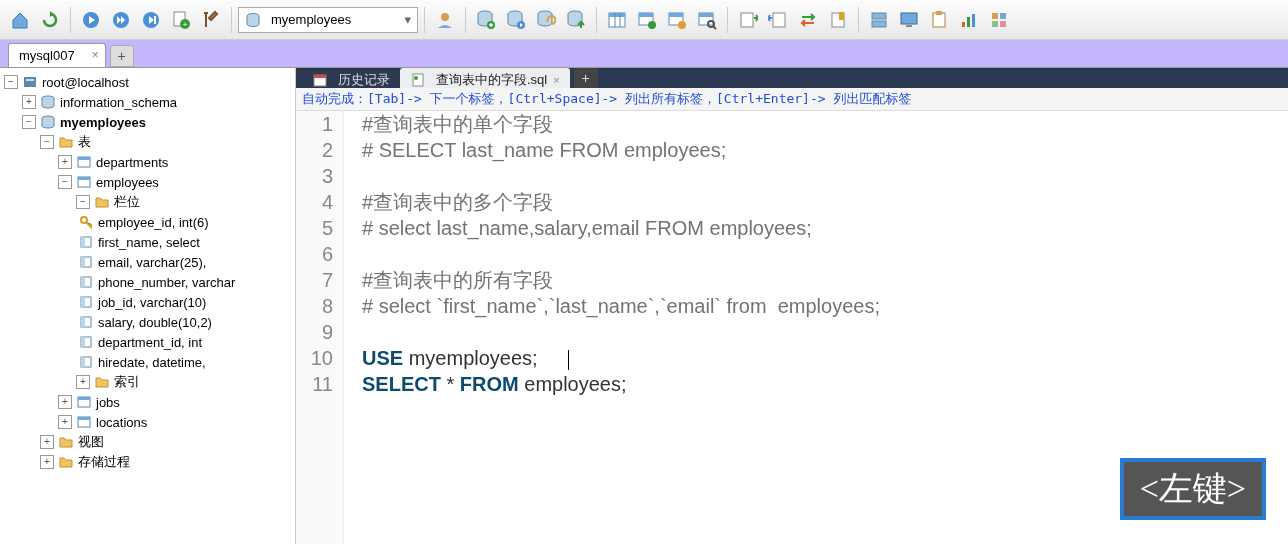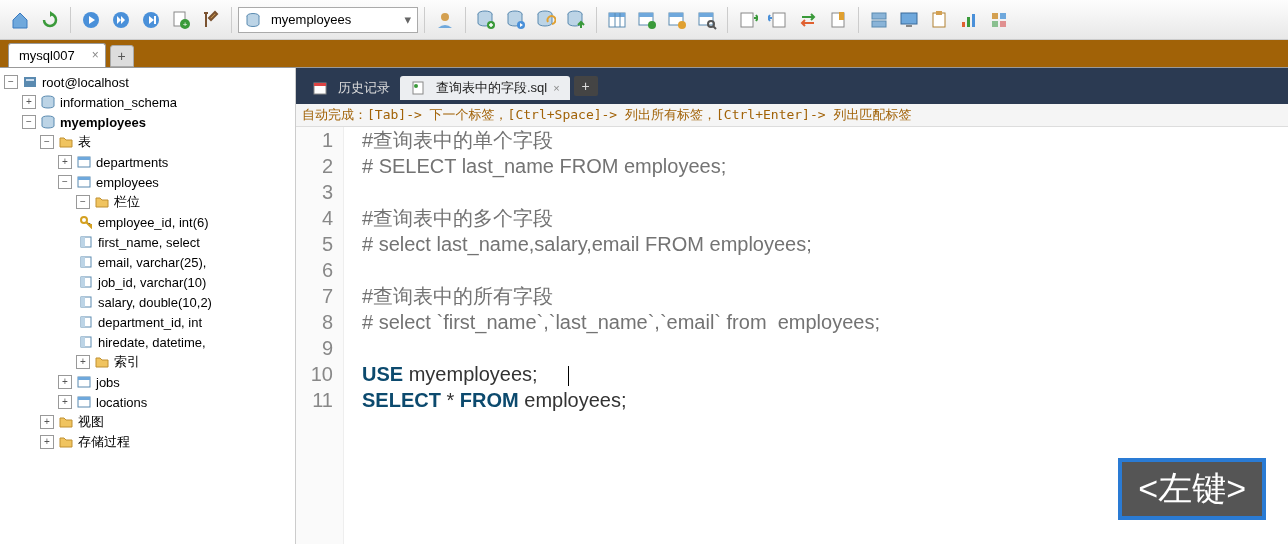--- a/index.html
+++ b/index.html
@@ -2,46 +2,46 @@
 <html><head>
 <meta charset="utf-8">
 <style>
 * { margin:0; padding:0; box-sizing:border-box; font-family:"Microsoft YaHei",Arial,sans-serif; }
 body { background:#f0f0f0; width:1288px; height:544px; overflow:hidden; position:relative; }
 .toolbar { height:40px; background:linear-gradient(#fdfdfd,#e8e8e8); border-bottom:1px solid #ccc; display:flex; align-items:center; padding:0 6px; gap:2px; }
 .tb-btn { width:28px; height:28px; display:flex; align-items:center; justify-content:center; border-radius:3px; cursor:pointer; }
 .tb-sep { width:1px; height:26px; background:#ccc; margin:0 4px; }
 .db-select { display:flex; align-items:center; height:26px; border:1px solid #aaa; background:#fff; padding:0 6px; min-width:180px; font-family:"Courier New",monospace; font-size:13px; gap:6px; }
 .db-select .chev { margin-left:auto; color:#666; }
-.tabs-row { height:28px; background:#a16207; display:flex; align-items:flex-end; padding-left:8px; border-bottom:1px solid #999; }
+.tabs-row { height:28px; background:#c4b5fd; display:flex; align-items:flex-end; padding-left:8px; border-bottom:1px solid #999; }
 .conn-tab { background:#fff; border:1px solid #999; border-bottom:none; padding:4px 30px 4px 10px; font-size:13px; position:relative; border-radius:3px 3px 0 0; }
 .conn-tab .x { position:absolute; right:6px; top:4px; color:#888; font-size:12px; cursor:pointer; }
 .add-tab { width:24px; height:22px; background:#ddd; border:1px solid #aaa; display:flex; align-items:center; justify-content:center; margin-left:4px; font-size:14px; color:#555; border-radius:3px 3px 0 0; cursor:pointer; }
 .main { display:flex; height:calc(100% - 68px); }
 .sidebar { width:296px; background:#fff; border-right:1px solid #ccc; overflow:hidden; font-family:"SimSun","Courier New",monospace; font-size:13px; padding-top:4px; }
 .tree-row { display:flex; align-items:center; height:20px; white-space:nowrap; cursor:pointer; }
 .exp { width:14px; height:14px; border:1px solid #999; display:flex; align-items:center; justify-content:center; font-size:10px; line-height:1; color:#555; margin-right:4px; cursor:pointer; background:#fff; }
 .noexp { width:14px; margin-right:4px; }
 .ic { width:16px; height:16px; margin-right:4px; display:inline-flex; align-items:center; justify-content:center; }
 .bold { font-weight:bold; }
 .i0{padding-left:4px}.i1{padding-left:22px}.i2{padding-left:40px}.i3{padding-left:58px}.i4{padding-left:76px}.i5{padding-left:60px}
 .editor { flex:1; display:flex; flex-direction:column; background:#fff; }
-.ed-tabs { height:36px; background:#2b3a52; display:flex; align-items:center; padding-left:6px; }
+.ed-tabs { height:20px; background:#2b3a52; display:flex; align-items:center; padding-left:6px; }
 .ed-tab { height:24px; display:flex; align-items:center; padding:0 10px; color:#ddd; font-size:13px; gap:6px; cursor:pointer; margin-top:4px; }
 .ed-tab.active { background:#eceef1; color:#222; border-radius:3px 3px 0 0; }
 .ed-tab .x { color:#888; font-size:11px; }
 .ed-add { width:24px; height:20px; background:#444; color:#ddd; display:flex; align-items:center; justify-content:center; margin-left:4px; border-radius:2px; cursor:pointer; font-size:14px; }
-.hint-bar { font-size:13px; padding:2px 6px; font-family:"SimSun",monospace; color:#a16207; background:#f5f5f5; border-bottom:1px solid #ddd; }
+.hint-bar { font-size:13px; padding:2px 6px; font-family:"SimSun",monospace; color:#1d4ed8; background:#f5f5f5; border-bottom:1px solid #ddd; }
 .code { flex:1; display:flex; font-family:"Courier New",Consolas,monospace; font-size:20px; line-height:26px; overflow:hidden; }
 .gutter { width:48px; text-align:right; padding-right:10px; color:#888; background:#fafafa; border-right:1px solid #eee; }
 .codetext { flex:1; padding-left:18px; white-space:pre; color:#333; position:relative; }
 .kw { color:#0c4a6e;font-weight:bold; }
 .cm { color:#737373; }
 .cursor { display:inline-block; width:1px; height:20px; background:#000; vertical-align:middle; margin-left:30px; }
-.overlay-btn { position:absolute; right:22px; bottom:24px; border:4px solid #2a7bd4; background:#555; color:#fff; font-size:34px; padding:4px 16px; font-family:Liberation Sans, sans-serif; }
+.overlay-btn { position:absolute; right:22px; bottom:24px; border:4px solid #2a7bd4; background:#555; color:#fff; font-size:34px; padding:4px 16px; font-family:Liberation Serif, serif; }
 svg { display:block; }
 </style>
 </head>
 <body>
 
 <div class="toolbar">
   <div class="tb-btn">
       <svg width="20" height="20">
         <path d="M3 10 L10 3 L17 10 L17 18 L3 18 Z" fill="#6fa8dc" stroke="#3a7abf"></path>
       </svg>
@@ -326,20 +326,30 @@
       </div>
     <div class="tree-row i5">
         <span class="noexp"></span>
         <span class="ic">
           <svg width="14" height="14">
             <rect x="2" y="2" width="10" height="10" fill="#fff" stroke="#5a8ab0"></rect>
             <rect x="2" y="2" width="4" height="10" fill="#bcd4e6"></rect>
           </svg>
         </span>
         <span>email, varchar(25),</span>
+      </div>
+    <div class="tree-row i5">
+        <span class="noexp"></span>
+        <span class="ic">
+          <svg width="14" height="14">
+            <rect x="2" y="2" width="10" height="10" fill="#fff" stroke="#5a8ab0"></rect>
+            <rect x="2" y="2" width="4" height="10" fill="#bcd4e6"></rect>
+          </svg>
+        </span>
+        <span>phone_number, varchar</span>
       </div>
     <div class="tree-row i5">
         <span class="noexp"></span>
         <span class="ic">
           <svg width="14" height="14">
             <rect x="2" y="2" width="10" height="10" fill="#fff" stroke="#5a8ab0"></rect>
             <rect x="2" y="2" width="4" height="10" fill="#bcd4e6"></rect>
           </svg>
         </span>
         <span>job_id, varchar(10)</span>

